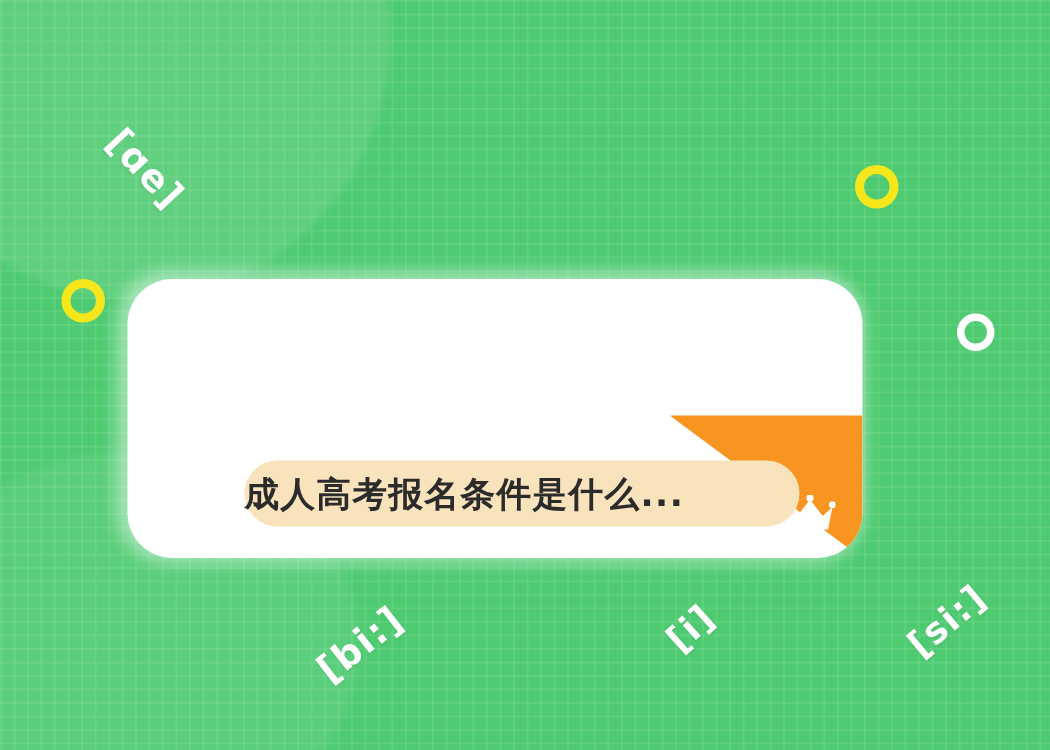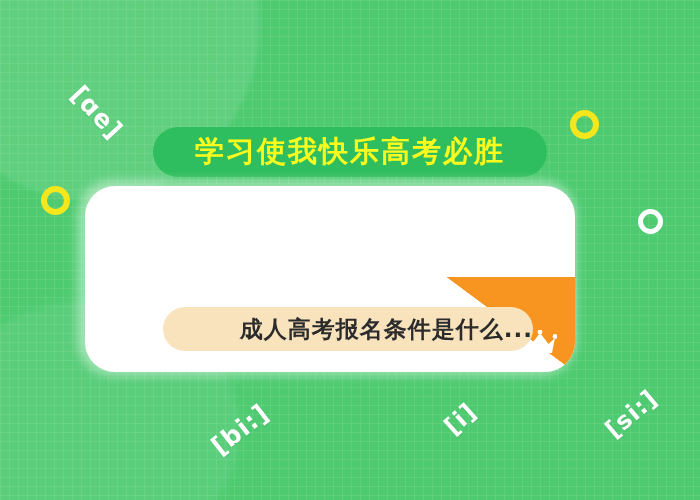--- a/index.html
+++ b/index.html
@@ -156,21 +156,21 @@
   .subtitle-pill {
     position: absolute;
     left: 163px;
     top: 307px;
     width: 370px;
     height: 44px;
     border-radius: 22px;
     background: #F8E3BC;
     display: flex;
     align-items: center;
-    justify-content: flex-end;
+    justify-content: flex-start;
     z-index: 5;
   }
   .subtitle-text {
     color: #2B2B2B;
     font-size: 23px;
     font-weight: 700;
     letter-spacing: 1px;
     font-family: "DejaVu Sans", "Liberation Sans", sans-serif;
   }
 </style>
@@ -185,23 +185,20 @@
 
   <div class="phonetic ph-1">[ɑe]</div>
   <div class="phonetic ph-2">[bi:]</div>
   <div class="phonetic ph-3">[i]</div>
   <div class="phonetic ph-4">[si:]</div>
 
   <div class="ring ring-yellow-1"></div>
   <div class="ring ring-yellow-2"></div>
   <div class="ring ring-white-1"></div>
 
-  <div class="banner">
-    <span class="banner-text">学习使我快乐高考必胜</span>
-  </div>
 
   <div class="card-glow"></div>
   <div class="card">
 
     <div class="corner-wedge">
       <svg class="crown-icon" viewBox="0 0 34 26">
         <path d="M2 8 L8.5 14 L17 3 L25.5 14 L32 8 L29 23 L5 23 Z" fill="#FFFFFF"></path>
         <circle cx="2" cy="6.5" r="2.4" fill="#FFFFFF"></circle>
         <circle cx="32" cy="6.5" r="2.4" fill="#FFFFFF"></circle>
         <circle cx="17" cy="2" r="2.4" fill="#FFFFFF"></circle>

